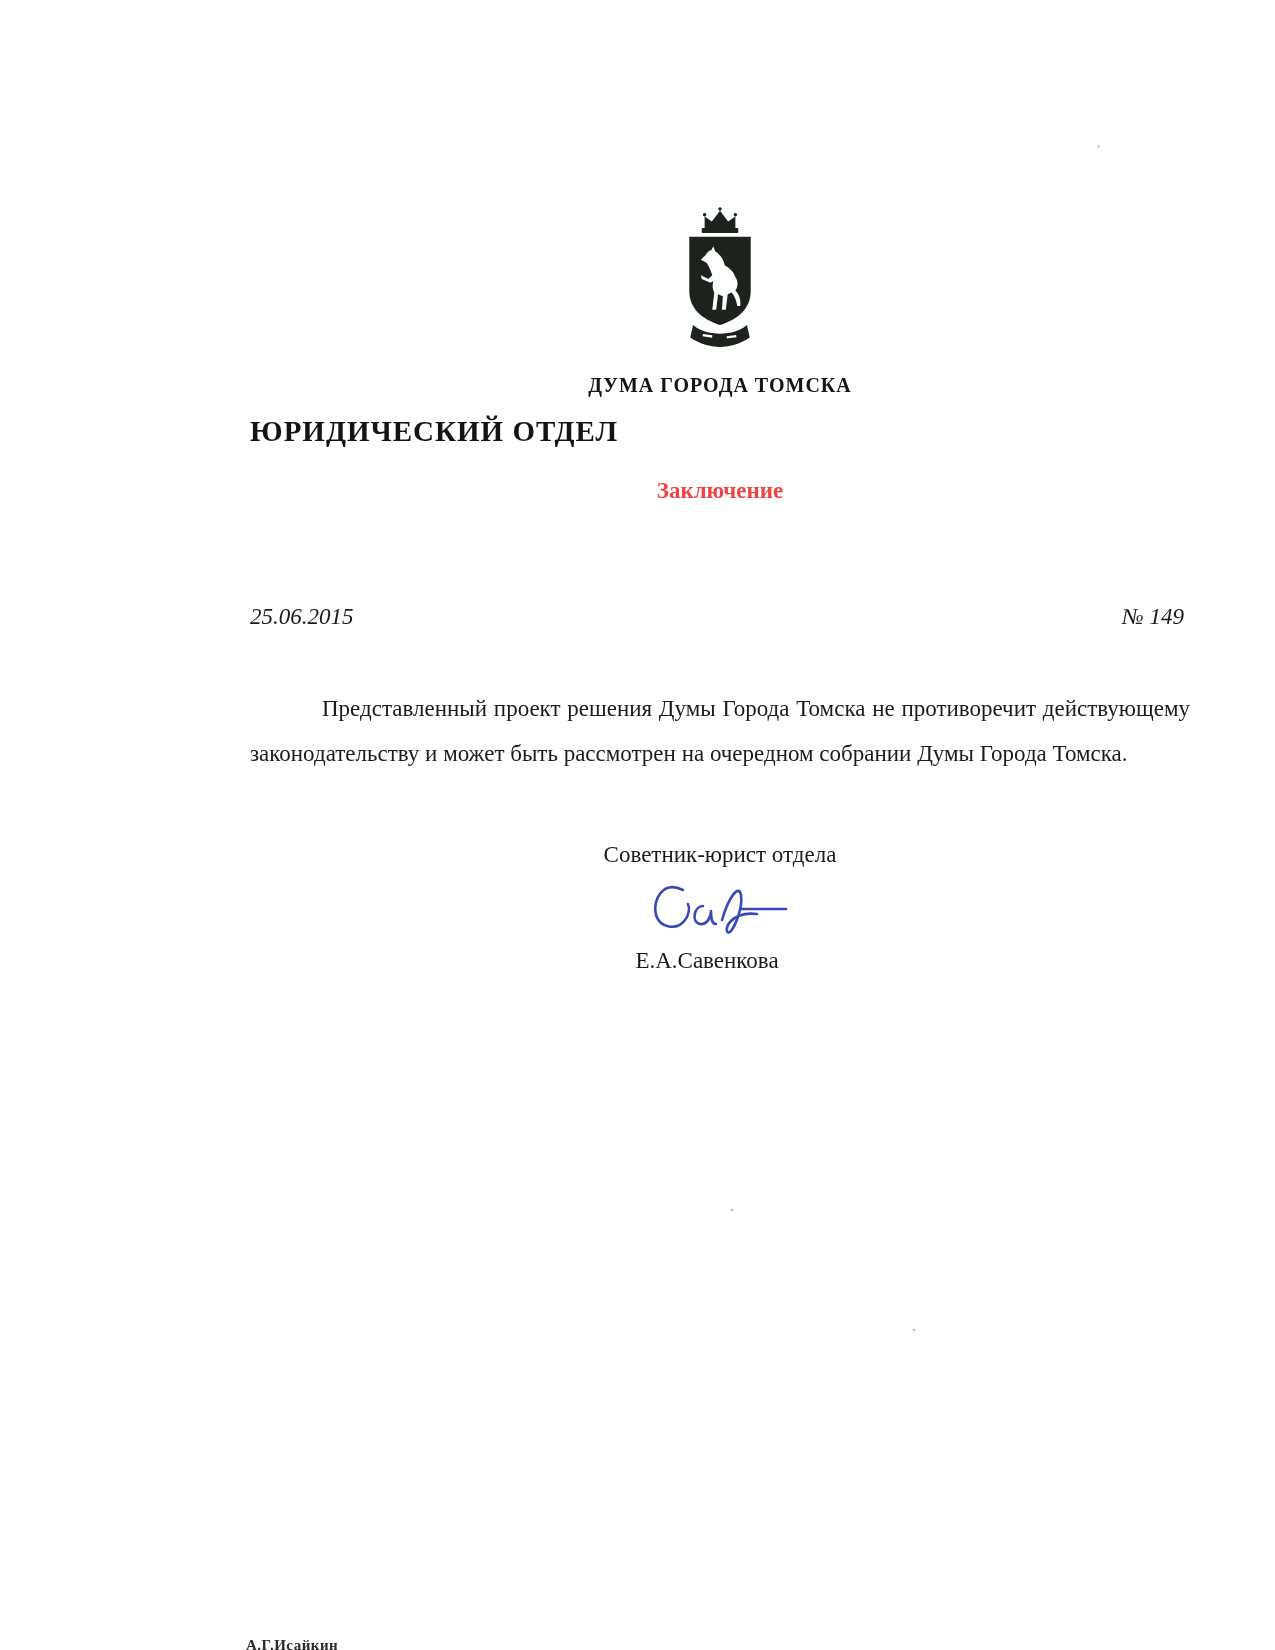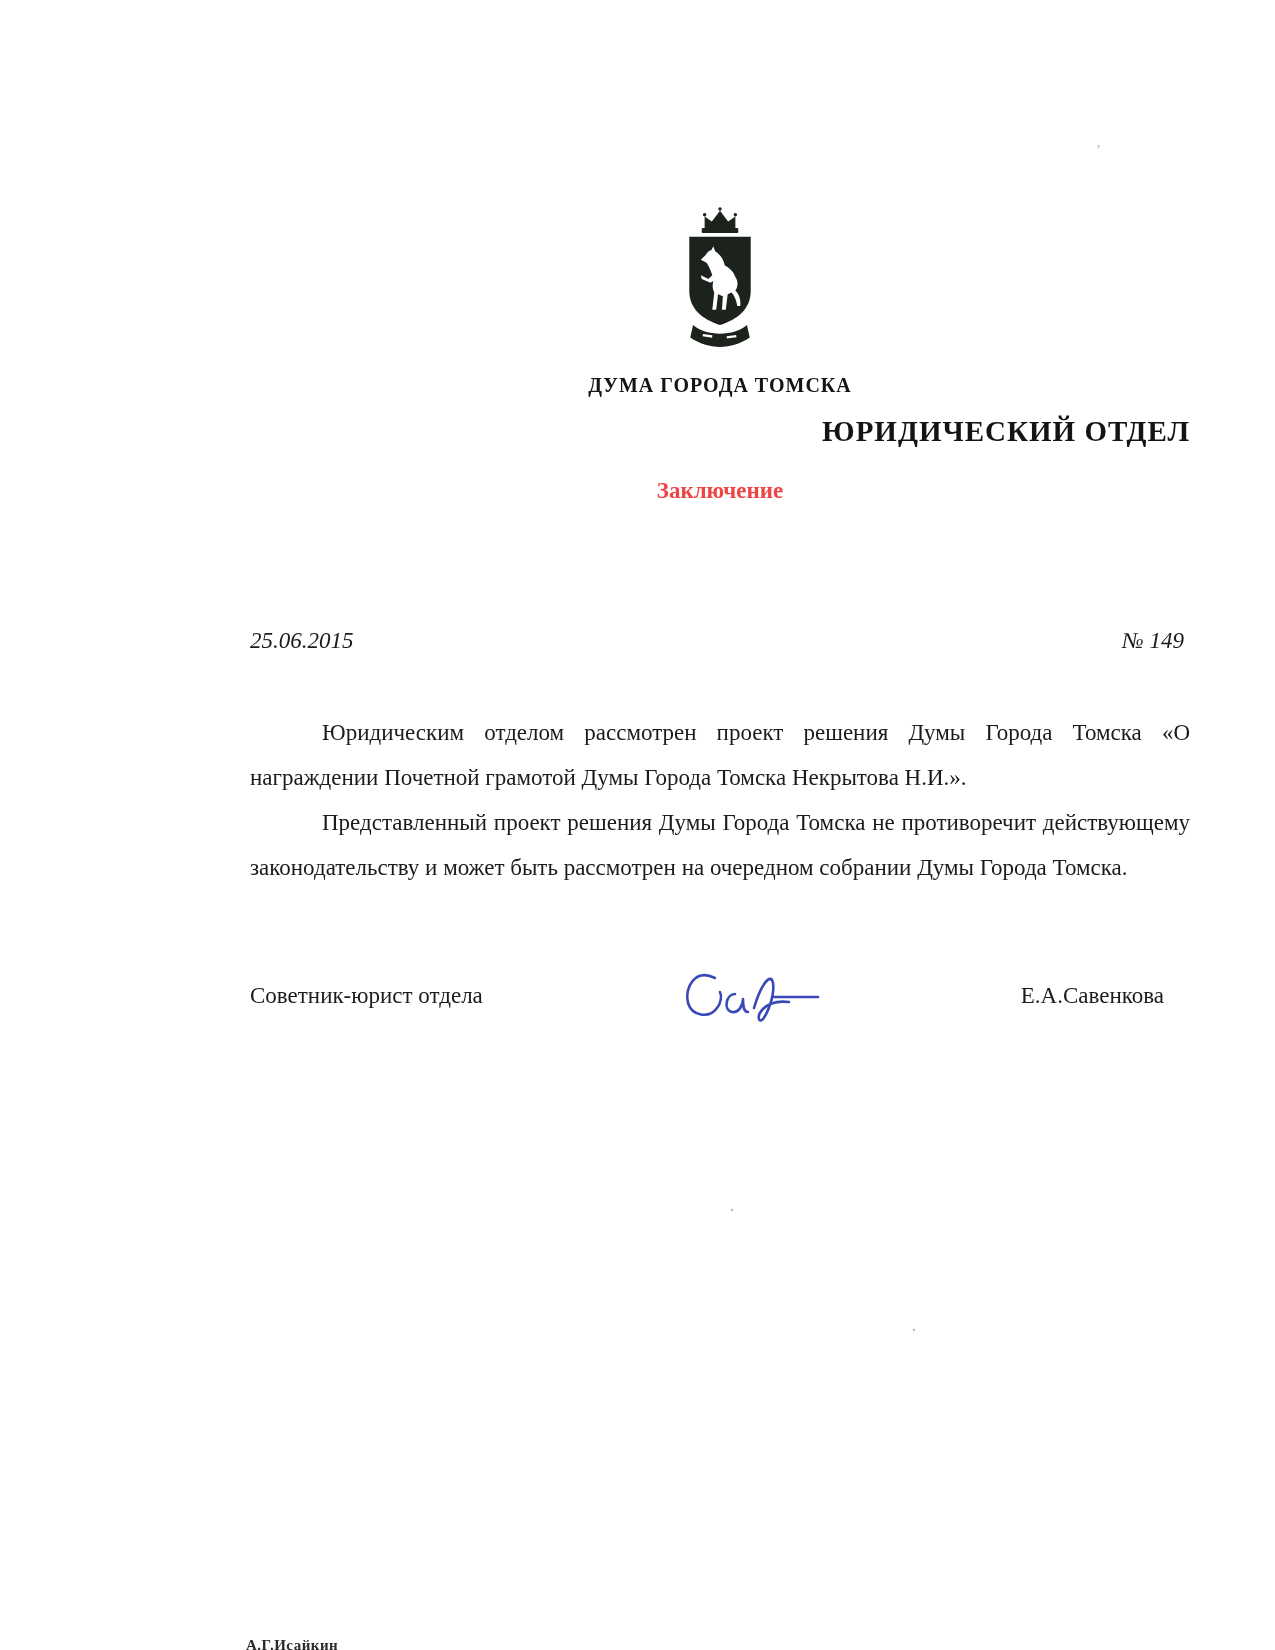--- a/index.html
+++ b/index.html
@@ -24,21 +24,21 @@
   .org-name {
     margin-top: 14px;
     text-align: center;
     font-weight: bold;
     font-size: 20px;
     letter-spacing: 1px;
     color: #141414;
   }
   .department-name {
     margin-top: 18px;
-    text-align: right;
+    text-align: left;
     font-weight: bold;
     font-size: 29px;
     letter-spacing: 1px;
     color: #141414;
   }
   .doc-type {
     margin-top: 30px;
     text-align: center;
     font-weight: bold;
     font-size: 23px;
@@ -53,37 +53,38 @@
     color: #141414;
   }
   .meta-row {
     margin-top: 100px;
     display: flex;
     justify-content: space-between;
     align-items: baseline;
     font-size: 23px;
     font-style: italic;
   }
-  .doc-number { padding-right: 6px; margin-top: 24px; }
+  .doc-number { padding-right: 6px; }
   .body-text {
     margin-top: 56px;
     font-size: 23px;
     line-height: 45px;
     text-align: justify;
   }
   .body-text p {
     margin: 0;
     text-indent: 72px;
   }
   .signature-row {
     margin-top: 66px;
     display: flex;
     justify-content: space-between;
     align-items: center;
     font-size: 23px;
+    flex-direction: column;
   }
   .signer-name { margin-right: 26px; }
   .signature-svg { display: block; }
   .footer-partial {
     position: absolute;
     left: 246px;
     top: 1637px;
     font-size: 15px;
     font-weight: bold;
     letter-spacing: 0.5px;
@@ -140,21 +141,20 @@
     <div class="department-name">ЮРИДИЧЕСКИЙ ОТДЕЛ</div>
 
     <div class="doc-type">Заключение</div>
 
     <div class="meta-row">
       <span class="doc-date">25.06.2015</span>
       <span class="doc-number">№ 149</span>
     </div>
 
     <div class="body-text">
-      <p>Юридическим отделом рассмотрен проект решения Думы Города Томска «О награждении Почетной грамотой Думы Города Томска Некрытова Н.И.».</p>
       <p>Представленный проект решения Думы Города Томска не противоречит действующему законодательству и может быть рассмотрен на очередном собрании Думы Города Томска.</p>
     </div>
 
     <div class="signature-row">
       <span class="position-title">Советник-юрист отдела</span>
 
       <svg class="signature-svg" width="150" height="80" viewBox="0 0 150 80" xmlns="http://www.w3.org/2000/svg">
         <g fill="none" stroke-width="2.6" stroke-linecap="round" stroke-linejoin="round" stroke="#3a49b8">
           <path d="M38,22 C18,12 7,32 11,47 C15,60 32,63 40,52 C44,47 45,40 43,36"></path>
           <path d="M58,38 C49,38 46,54 55,56 C62,57 66,49 66,43 C66,49 66,56 71,56"></path>

